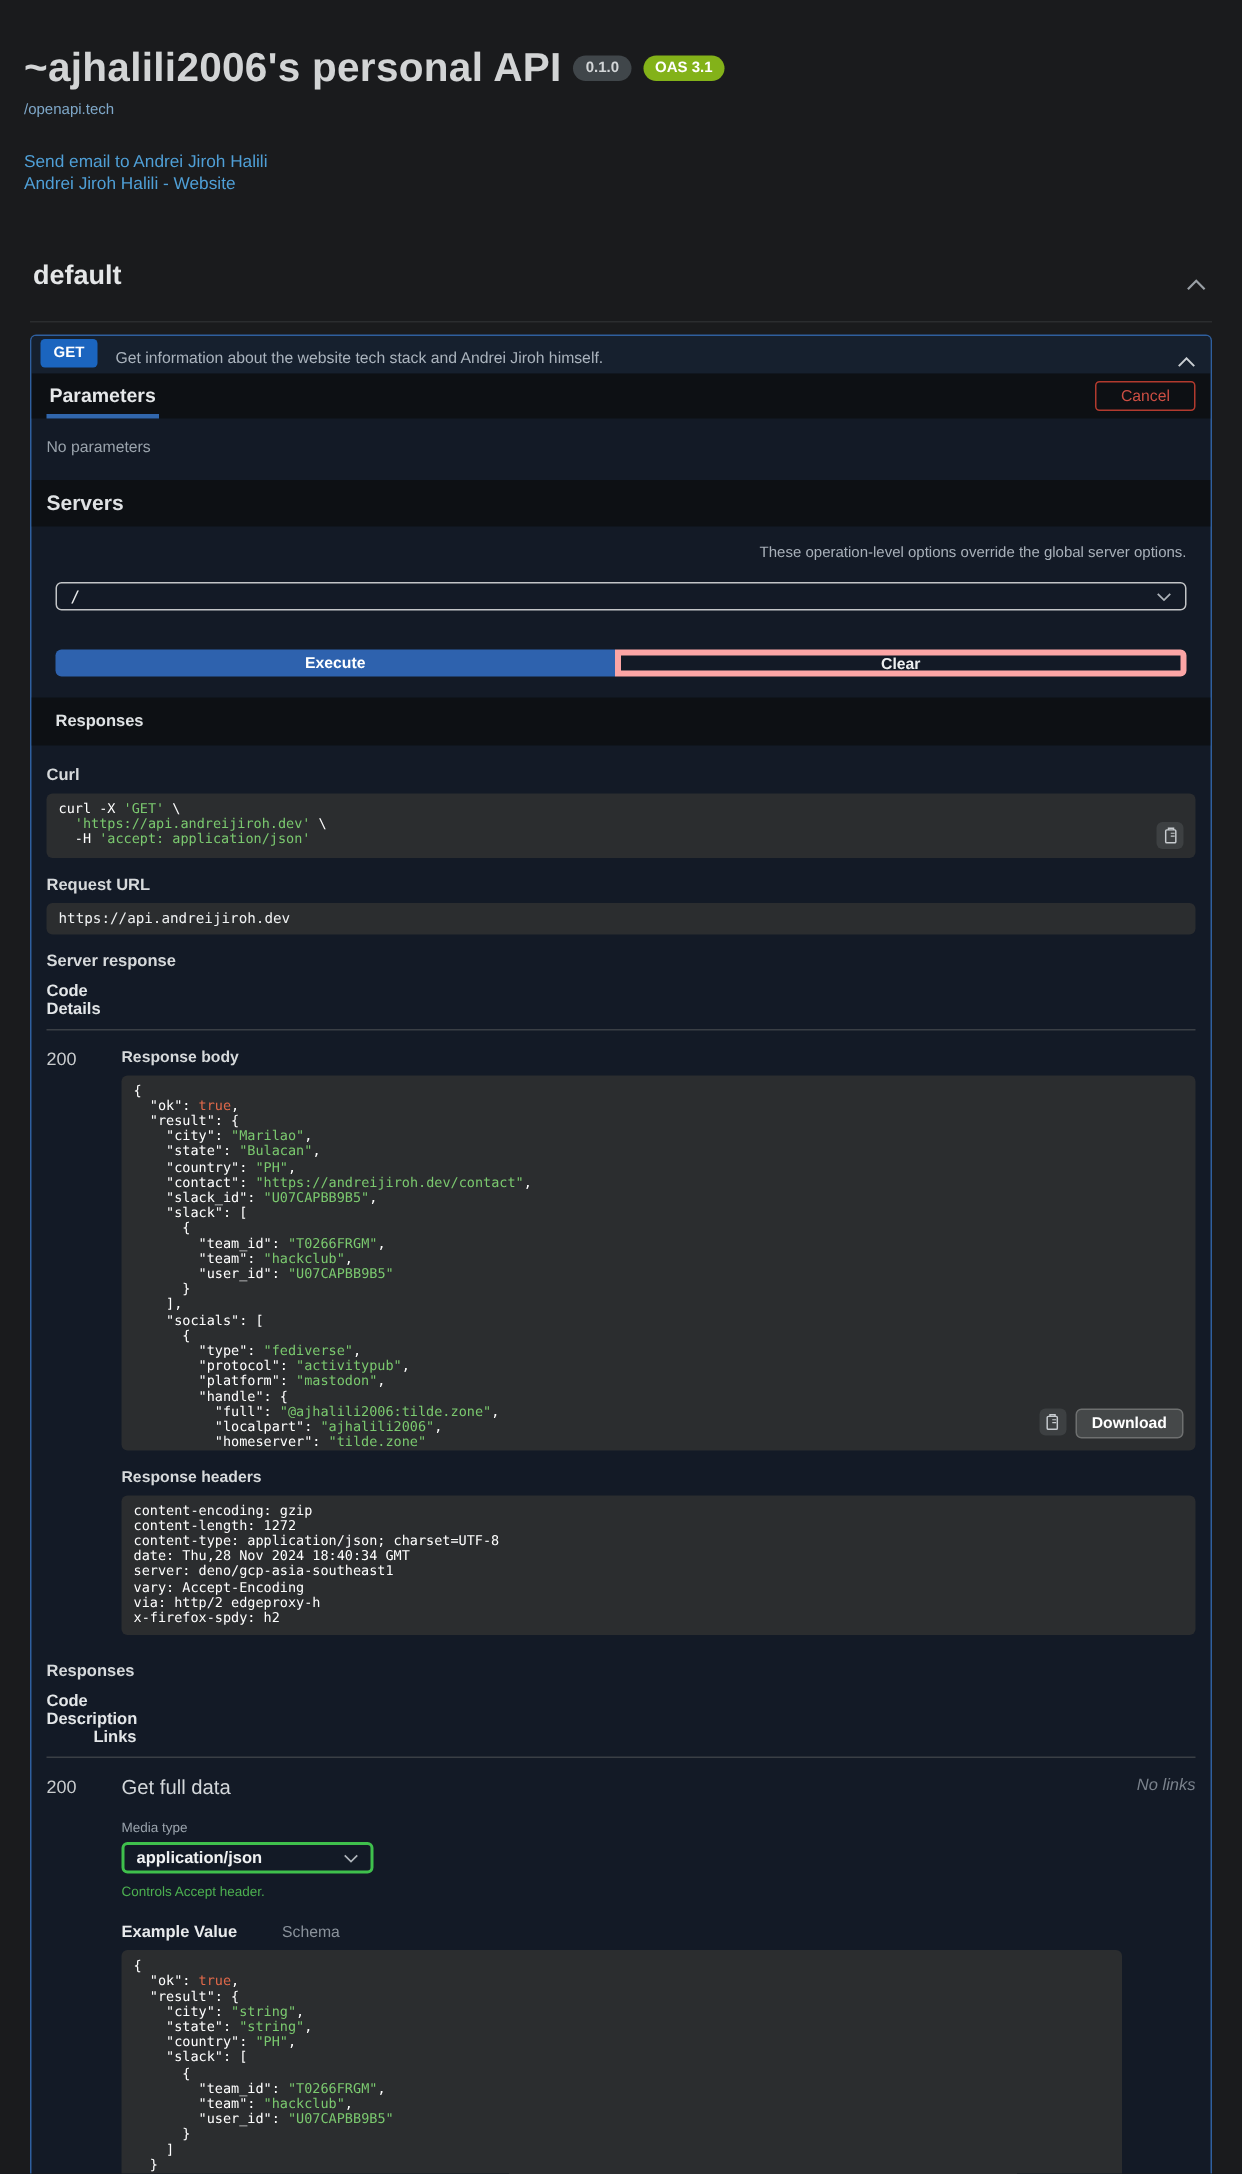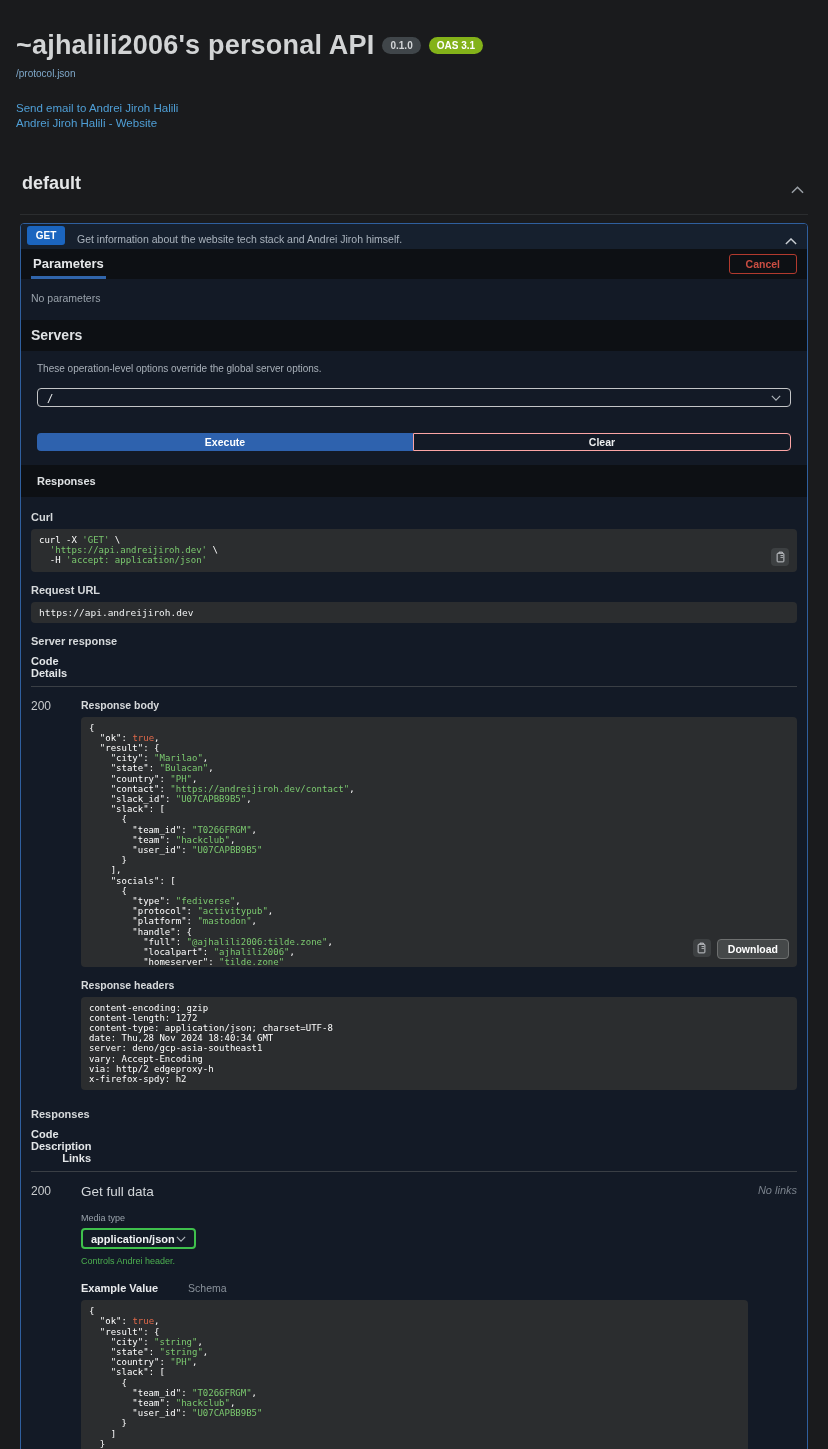--- a/index.html
+++ b/index.html
@@ -42,41 +42,41 @@
   .op-desc { font-size:10.5px; color:#aab3bd; }
   .ml-auto { margin-left:auto; }
 
   .strip { background:#0d1014; padding:0 10px; }
   .tabbar { display:flex; justify-content:space-between; align-items:center; height:30px; }
   .tab-active {
     font-size:13px; font-weight:bold; color:#e6e8ea; align-self:flex-end;
     padding:9px 2px 5px; border-bottom:3px solid #3166ac; cursor:pointer;
   }
   .btn-cancel {
-    background:transparent; border:1px solid #b23a2e; color:#cb4e43; font-weight:bold;
+    background:transparent; border:1px solid #b23a2e; color:#cb4e43; font-weight:normal;
     font-size:10.5px; padding:3px 16px; border-radius:3px; cursor:pointer;
     font-family:"Liberation Sans", sans-serif;
   }
   .no-params { padding:13px 10px 16px; font-size:10.5px; color:#99a2ab; }
 
   .section-strip { background:#0d1014; padding:7px 10px 8px; font-size:14px; font-weight:bold; color:#dfe2e4; }
-  .servers-body { padding:12px 16px 4px; }
+  .servers-body { padding:12px 16px 4px;text-align:right; }
   .servers-note { font-size:10px; color:#a8b0b9; margin-bottom:14px; }
   .select {
     display:flex; align-items:center; justify-content:space-between; height:19px;
     border:1px solid #c3c5c7; border-radius:4px; padding:0 9px; background:transparent;
     font-size:11px; color:#eceeef; cursor:pointer;
   }
   .exec-row { display:flex; padding:22px 16px 14px; }
   .btn-execute {
     flex:1; height:18px; background:#2e62ae; border:none; color:#fff; font-weight:bold;
     font-size:10.5px; border-radius:4px 0 0 4px; cursor:pointer; font-family:"Liberation Sans", sans-serif;
   }
   .btn-clear {
-    flex:1; height:18px; background:transparent; border:1px solid #fca5a5; color:#eceeef;
+    flex:1; height:18px; background:transparent; border:4px solid #fca5a5; color:#eceeef;
     font-weight:bold; font-size:10.5px; border-radius:0 4px 4px 0; cursor:pointer;
     font-family:"Liberation Sans", sans-serif;
   }
   .responses-strip { background:#0d1014; padding:10px 16px; font-size:11px; font-weight:bold; color:#dfe2e4; }
   .responses-inner { padding:14px 10px 16px; }
 
   .block-label { font-size:11px; font-weight:bold; color:#d6d9db; }
   pre.codeblock {
     margin-top:6px; background:#2b2d2f; border-radius:4px; padding:6px 8px;
     font-family:"DejaVu Sans Mono", monospace; font-size:9px; line-height:10.2px;
@@ -110,21 +110,21 @@
   .row-body { flex:1; min-width:0; }
 
   .body-pre { height:250px; }
   .hdr-pre { color:#eceff1; line-height:10.3px; }
 
   .responses-label2 { margin-top:18px; font-size:11px; font-weight:bold; color:#d6d9db; padding-left:0; }
 
   .get-full { font-size:13.5px; color:#d3d7da; }
   .media-lbl { margin-top:14px; font-size:9px; color:#9aa3ac; }
   .media-select {
-    margin-top:5px; width:115px; height:21px; border:2px solid #3fc04c; border-radius:4px;
+    margin-top:5px; width:168px; height:21px; border:2px solid #3fc04c; border-radius:4px;
     display:flex; align-items:center; justify-content:space-between; padding:0 8px;
     font-size:11px; font-weight:bold; color:#f0f2f3; cursor:pointer; background:#131a26;
   }
   .controls-note { margin-top:7px; font-size:9px; color:#4caf50; }
   .model-tabs { margin-top:16px; display:flex; gap:30px; align-items:baseline; }
   .tab-example { font-size:11px; font-weight:bold; color:#e8eaec; cursor:pointer; }
   .tab-schema { font-size:10.5px; color:#8a929b; cursor:pointer; }
   .example-pre { width:667px; }
   .no-links-val { width:60px; text-align:right; font-size:11px; font-style:italic; color:#7a828c; }
 
@@ -138,21 +138,21 @@
 </style>
 </head>
 <body>
 
 <div class="info">
   <div class="title-row">
     <span class="api-title">~ajhalili2006's personal API</span>
     <span class="badge badge-version">0.1.0</span>
     <span class="badge badge-oas">OAS 3.1</span>
   </div>
-  <a class="spec-link" href="#">/protocol.json</a>
+  <a class="spec-link" href="#">/openapi.tech</a>
   <div class="contact-links">
     <a href="#">Send email to Andrei Jiroh Halili</a>
     <a href="#">Andrei Jiroh Halili - Website</a>
   </div>
 </div>
 
 <div class="tag-header">
   <span class="tag-title">default</span>
   <span class="chev">
     <svg class="ic" width="13" height="8" viewBox="0 0 14 8">
@@ -285,21 +285,21 @@
         <div class="get-full">Get full data</div>
         <div class="media-lbl">Media type</div>
         <div class="media-select">
           <span>application/json</span>
           <span>
             <svg class="ic" width="10" height="6" viewBox="0 0 12 7">
                 <path d="M1 1 L6 6 L11 1" fill="none" stroke="#aeb4ba" stroke-width="1.4"></path>
               </svg>
           </span>
         </div>
-        <div class="controls-note">Controls Andrei header.</div>
+        <div class="controls-note">Controls Accept header.</div>
         <div class="model-tabs">
           <span class="tab-example">Example Value</span>
           <span class="tab-schema">Schema</span>
         </div>
         <pre class="codeblock example-pre">{
   <span class="tk">"ok"</span>: <span class="tb">true</span>,
   <span class="tk">"result"</span>: {
     <span class="tk">"city"</span>: <span class="ts">"string"</span>,
     <span class="tk">"state"</span>: <span class="ts">"string"</span>,
     <span class="tk">"country"</span>: <span class="ts">"PH"</span>,

